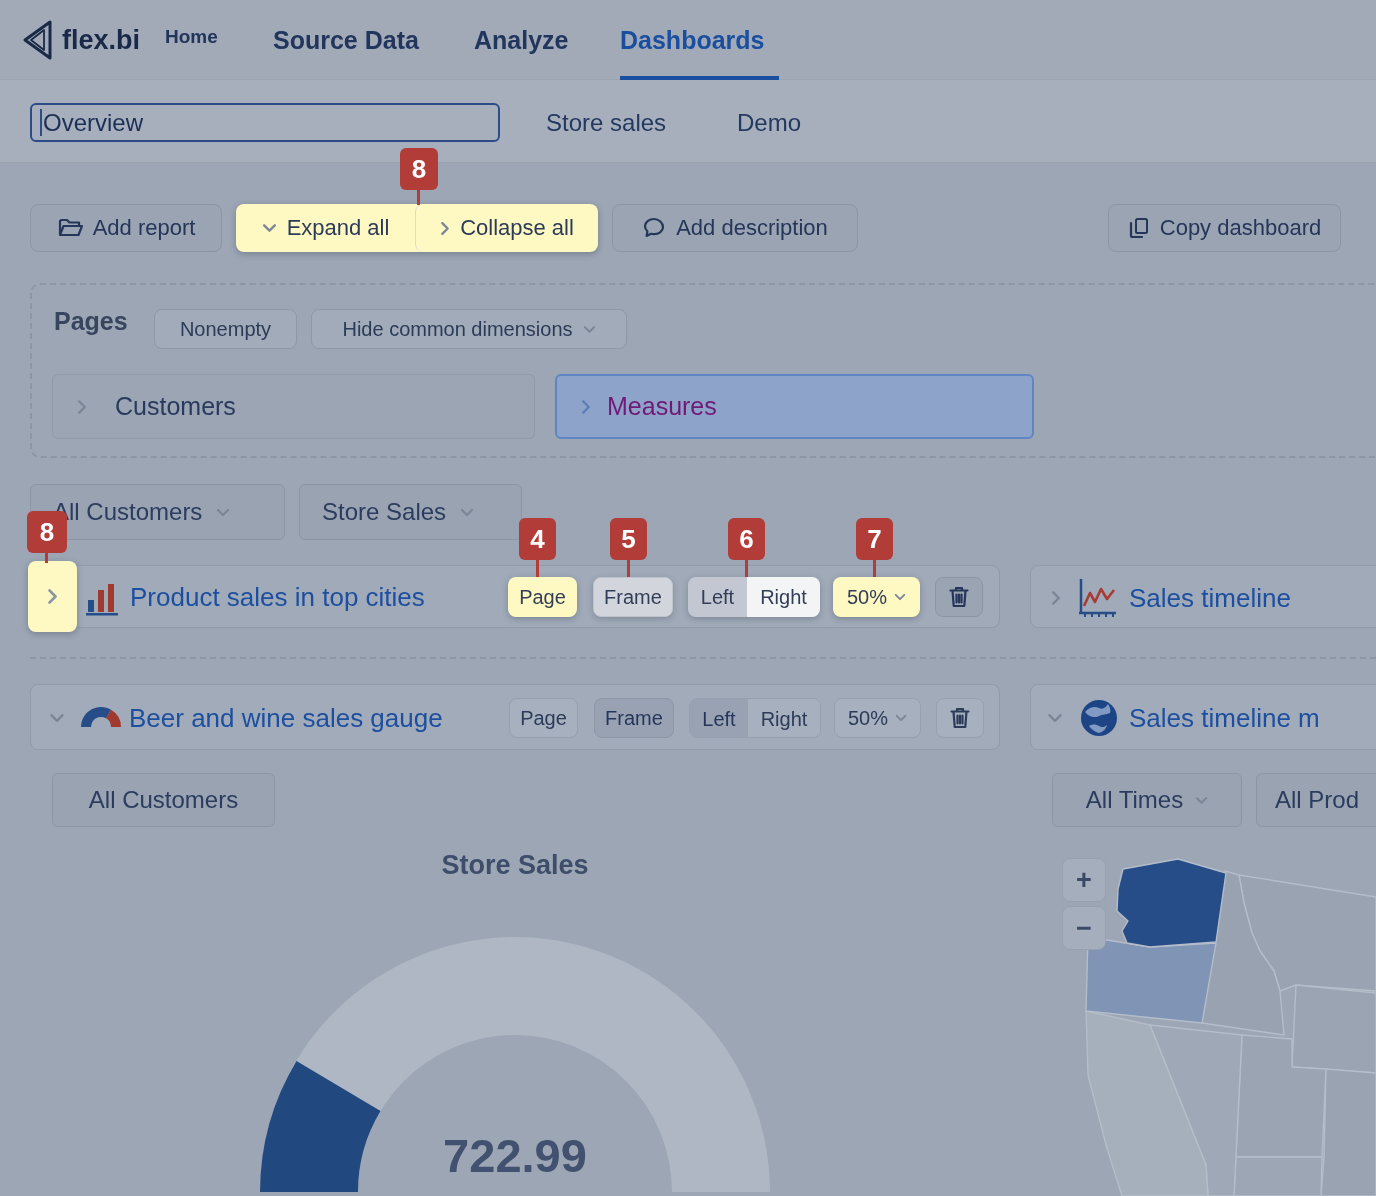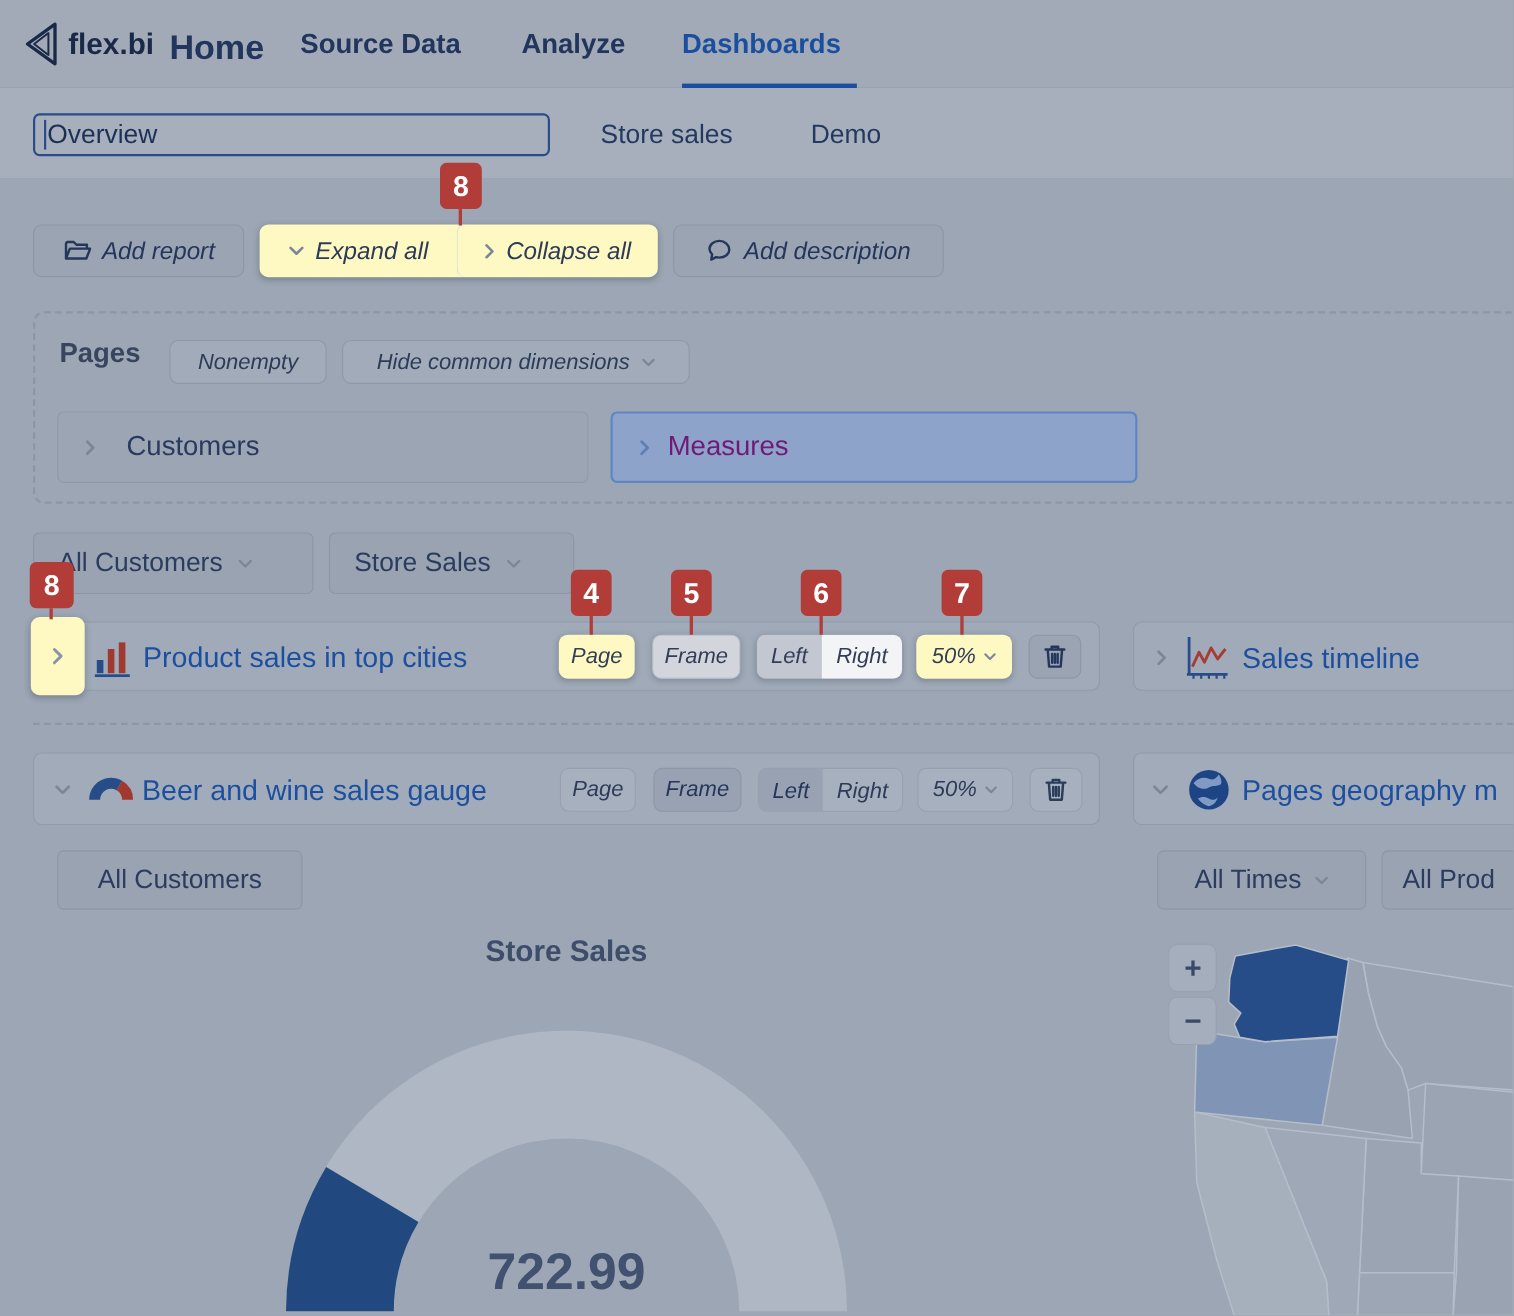--- a/index.html
+++ b/index.html
@@ -1,20 +1,20 @@
 <!DOCTYPE html>
 <html><head>
 <meta charset="utf-8">
 <style>
   html,body{margin:0;padding:0;}
   body{font-family:"Liberation Sans",sans-serif;background:#9ca6b4;}
   #screen{position:relative;width:1376px;height:1196px;overflow:hidden;background:#9ca6b4;color:#26365a;}
   .abs{position:absolute;box-sizing:border-box;}
   .flex{display:flex;align-items:center;}
-  .cbtn{display:flex;align-items:center;justify-content:center;gap:10px;border-radius:8px;box-sizing:border-box;font-style:italic;}
+  .cbtn{display:flex;align-items:center;justify-content:center;gap:10px;border-radius:8px;box-sizing:border-box;}
   .dim{background:#9aa4b3;border:1px solid #8c96a6;color:#26365a;}
   .dim2{background:#a7b0be;border:1px solid #96a0b0;color:#2c3b58;}
   .dimsel{background:#98a2b3;border:1px solid #8c96a6;color:#26365a;}
   .spot{background:#fef9c3;color:#323e57;box-shadow:0 2px 6px rgba(25,35,55,.28);}
   .graysel{background:#d2d5db;color:#323e57;border:1px solid #c0c4cd;box-shadow:0 2px 6px rgba(25,35,55,.22);}
   .mrk{position:absolute;background:#b13c38;color:#fff;font-weight:700;font-size:26px;display:flex;align-items:center;justify-content:center;border-radius:6px;z-index:40;}
   .stem{position:absolute;background:#b13c38;width:3px;z-index:39;}
   .cv{stroke:currentColor;fill:none;stroke-width:2.2;stroke-linecap:round;stroke-linejoin:round;}
   .ttl{font-size:26px;font-weight:500;color:#1c4f9f;white-space:nowrap;}
   .rowbox{background:#a0aab8;border:1px solid #909aaa;border-radius:8px;}
@@ -30,21 +30,21 @@
   <div class="abs" style="left:0;top:0;width:1376px;height:80px;background:#a2aab8;border-bottom:1px solid #99a3b2;">
     <div class="abs flex" style="left:20px;top:18px;gap:8px;">
       <span>
         <svg width="34" height="44" viewBox="0 0 34 44">
           <path d="M30 4 L30 40 L5 22 Z" fill="none" stroke="#1a2947" stroke-width="3" stroke-linejoin="round"></path>
           <path d="M24 12 L24 32 L11 22 Z" fill="none" stroke="#1a2947" stroke-width="1.8" stroke-linejoin="round"></path>
         </svg>
       </span>
       <span style="font-size:27px;font-weight:700;color:#1a2947;">flex.bi</span>
     </div>
-    <span class="abs" style="left:154px;top:26px;font-size:31px;font-weight:600;color:#22355c;">Home</span>
+    <span class="abs" style="left:165px;top:26px;font-size:19px;font-weight:600;color:#22355c;">Home</span>
     <span class="abs" style="left:273px;top:26px;font-size:25px;font-weight:600;color:#22355c;">Source Data</span>
     <span class="abs" style="left:474px;top:26px;font-size:25px;font-weight:600;color:#22355c;">Analyze</span>
     <span class="abs" style="left:620px;top:26px;font-size:25px;font-weight:600;color:#1a4f9f;">Dashboards</span>
     <div class="abs" style="left:620px;top:76px;width:159px;height:4px;background:#1a4f9f;"></div>
   </div>
 
   <div class="abs" style="left:0;top:80px;width:1376px;height:83px;background:#a7afbd;border-bottom:1px solid #98a2b1;">
     <div class="abs flex" style="left:30px;top:23px;width:470px;height:39px;border:2px solid #2b4c89;border-radius:6px;padding-left:8px;">
       <div style="width:2px;height:27px;background:#2b4c89;"></div>
       <span style="font-size:24px;color:#1c2f55;margin-left:1px;">Overview</span>
@@ -84,20 +84,29 @@
   <div class="abs cbtn dim" style="left:612px;top:204px;width:246px;height:48px;font-size:22px;font-weight:500;">
     <span>
       <svg width="24" height="24" viewBox="0 0 24 24">
           <path class="cv" d="M12 3c-5 0-9 3.2-9 7.2 0 2 .9 3.7 2.4 5L4.6 20l4.4-2.2c1 .3 2 .4 3 .4 5 0 9-3.2 9-7.2S17 3 12 3z"></path>
         </svg>
     </span>
     <span>Add description</span>
   </div>
 
 
+  <div class="abs cbtn dim" style="left:1108px;top:204px;width:233px;height:48px;font-size:22px;font-weight:500;">
+    <span>
+      <svg width="22" height="24" viewBox="0 0 22 24">
+          <rect x="8" y="3" width="11" height="14" rx="1.5" fill="none" stroke="currentColor" stroke-width="2"></rect>
+          <path class="cv" d="M14 21H4.5A1.5 1.5 0 013 19.5V7"></path>
+        </svg>
+    </span>
+    <span>Copy dashboard</span>
+  </div>
 
   <div class="mrk" style="left:400px;top:148px;width:38px;height:42px;">8</div>
   <div class="stem" style="left:417px;top:190px;height:15px;"></div>
 
   <div class="abs" style="left:30px;top:283px;width:1380px;height:175px;border:2px dashed #8c96a6;border-radius:10px;">
     <span class="abs" style="left:22px;top:22px;font-size:25px;font-weight:700;color:#38455f;">Pages</span>
     <div class="abs cbtn" style="left:122px;top:24px;width:143px;height:40px;background:#a1abb9;border:1px solid #8e98a8;font-size:20px;color:#2c3b58;">
       <span>Nonempty</span>
     </div>
     <div class="abs cbtn" style="left:279px;top:24px;width:316px;height:40px;background:#a1abb9;border:1px solid #8e98a8;font-size:20px;color:#2c3b58;">
@@ -284,21 +293,21 @@
           <path class="cv" d="M2 2l5 5 5-5"></path>
         </svg>
       </span>
     <span class="abs" style="left:48px;top:13px;">
       <svg width="40" height="40" viewBox="0 0 40 40">
         <circle cx="20" cy="20" r="18" fill="#1d4586"></circle>
         <path d="M6 14c4-5 10-6 14-4s7-1 9-4c2 3 3 6 2 9-4 2-8 1-11 3s-8 1-11-1z" fill="#93a9cf" opacity="0.85"></path>
         <path d="M10 28c3-2 7-2 10 0s6 1 8-1c-1 4-4 7-8 8-4-1-8-4-10-7z" fill="#93a9cf" opacity="0.85"></path>
       </svg>
     </span>
-    <span class="abs ttl" style="left:98px;top:18px;">Pages geography m</span>
+    <span class="abs ttl" style="left:98px;top:18px;">Sales timeline m</span>
   </div>
   <div class="abs ddbtn" style="left:1052px;top:773px;width:190px;height:54px;justify-content:center;gap:12px;">
     <span>All Times</span>
     <span class="chev">
         <svg width="13" height="9" viewBox="0 0 14 9">
           <path class="cv" d="M2 2l5 5 5-5"></path>
         </svg>
       </span>
   </div>
   <div class="abs ddbtn" style="left:1256px;top:773px;width:200px;height:54px;padding-left:18px;">

